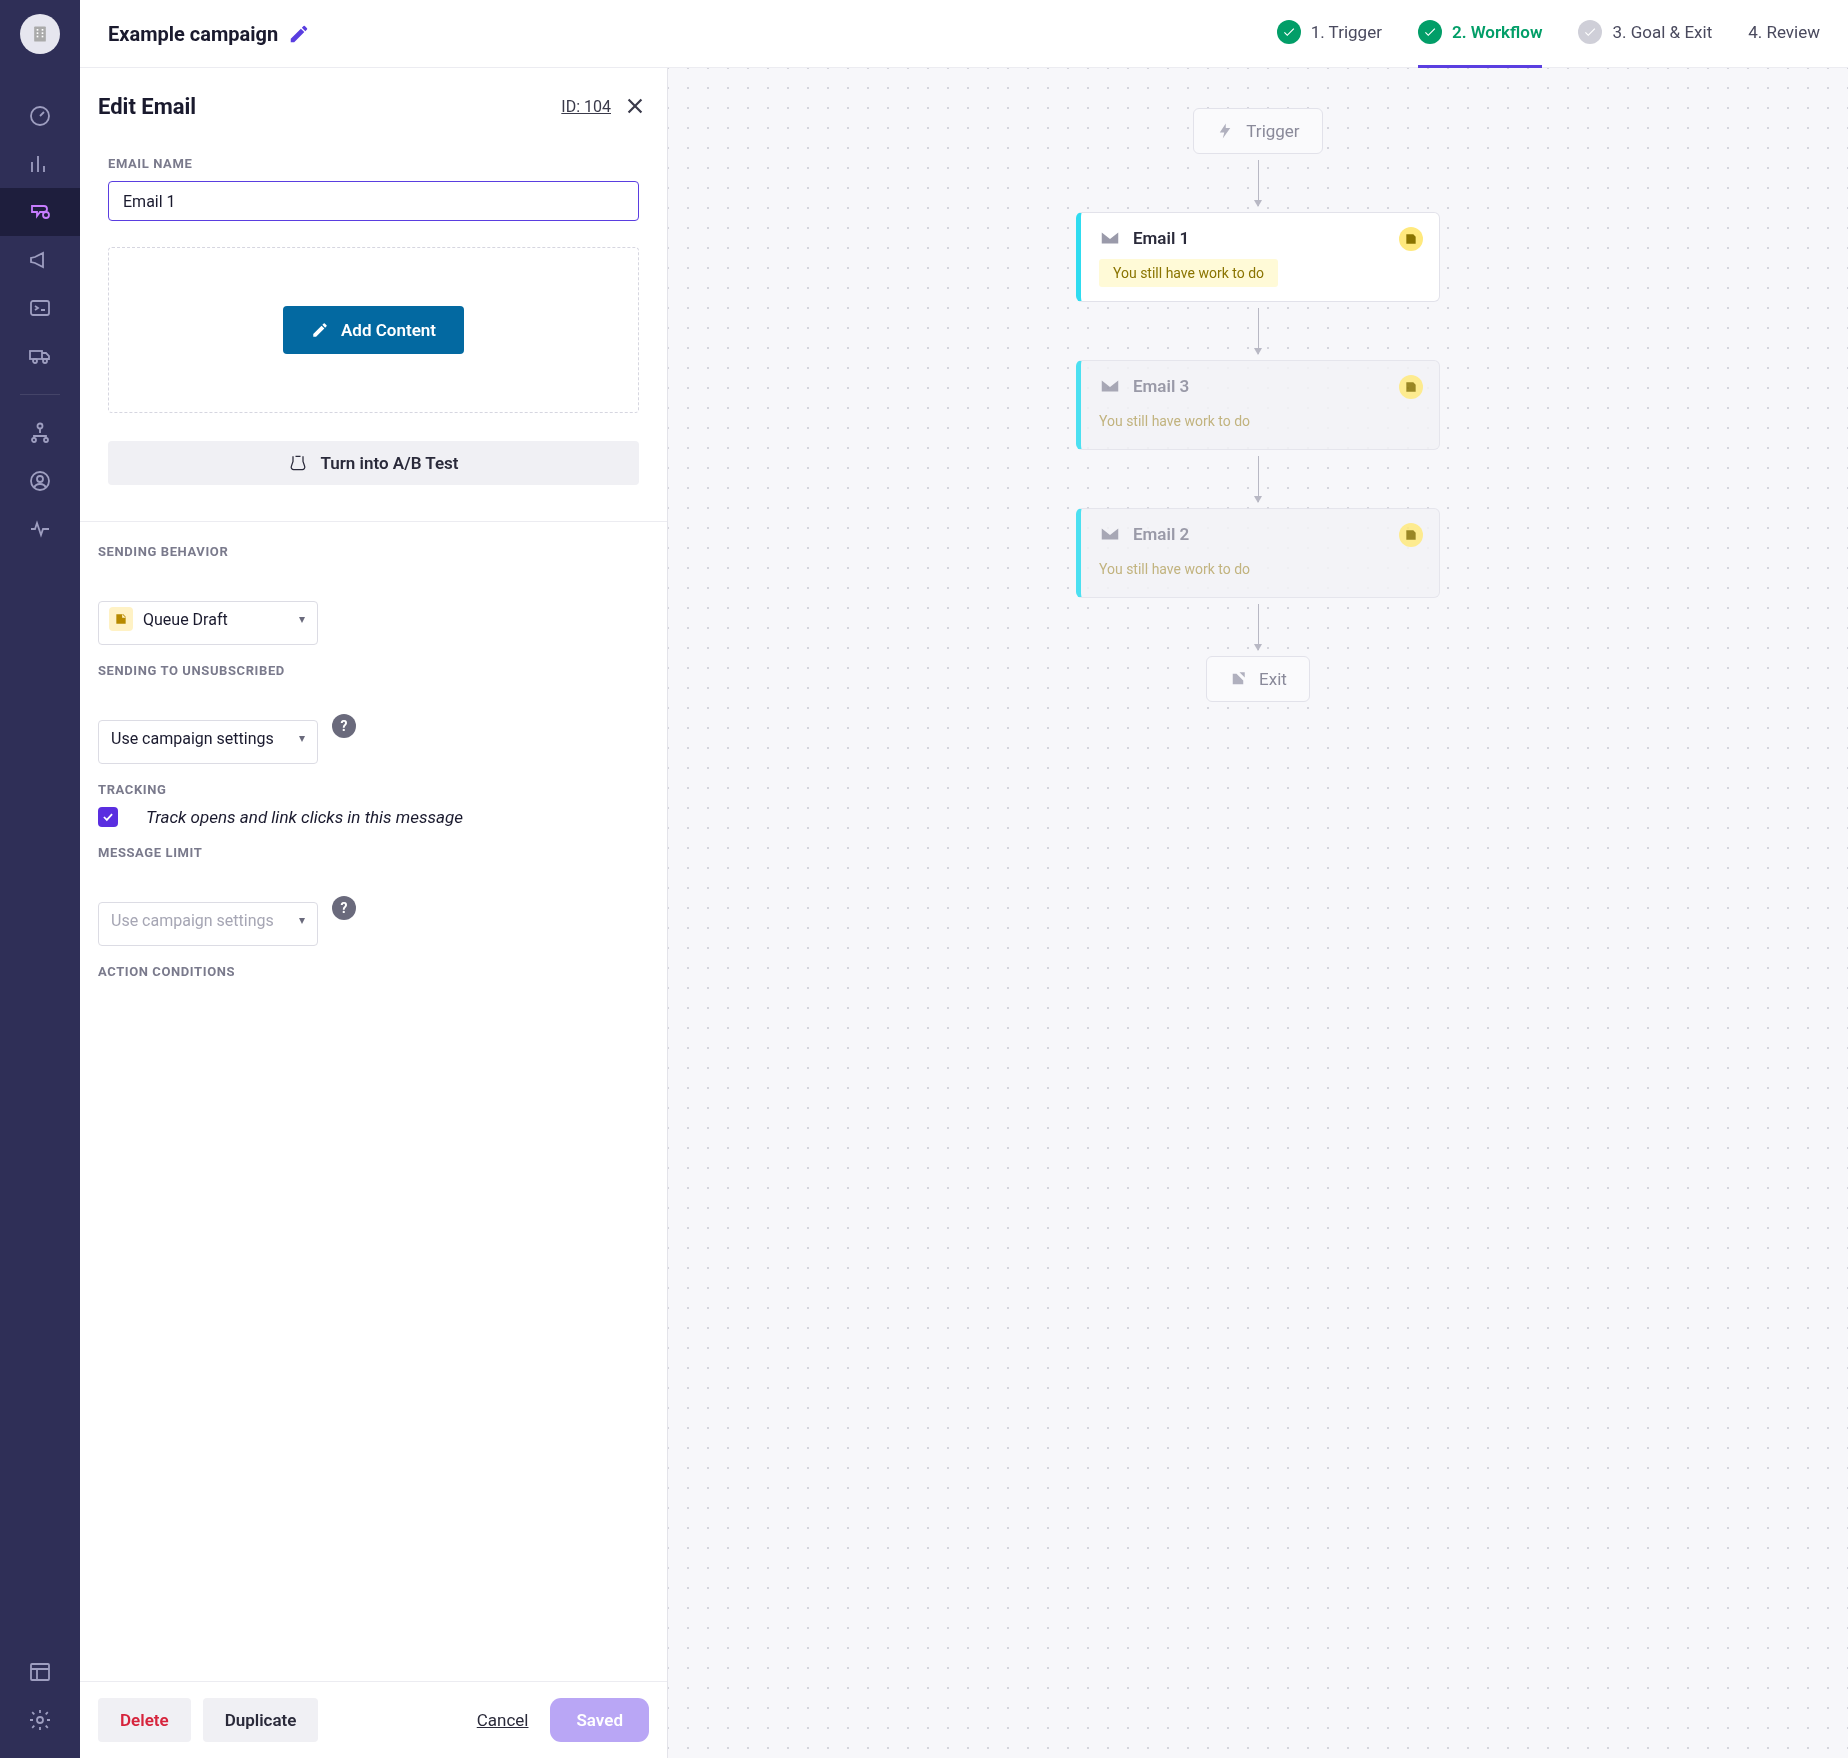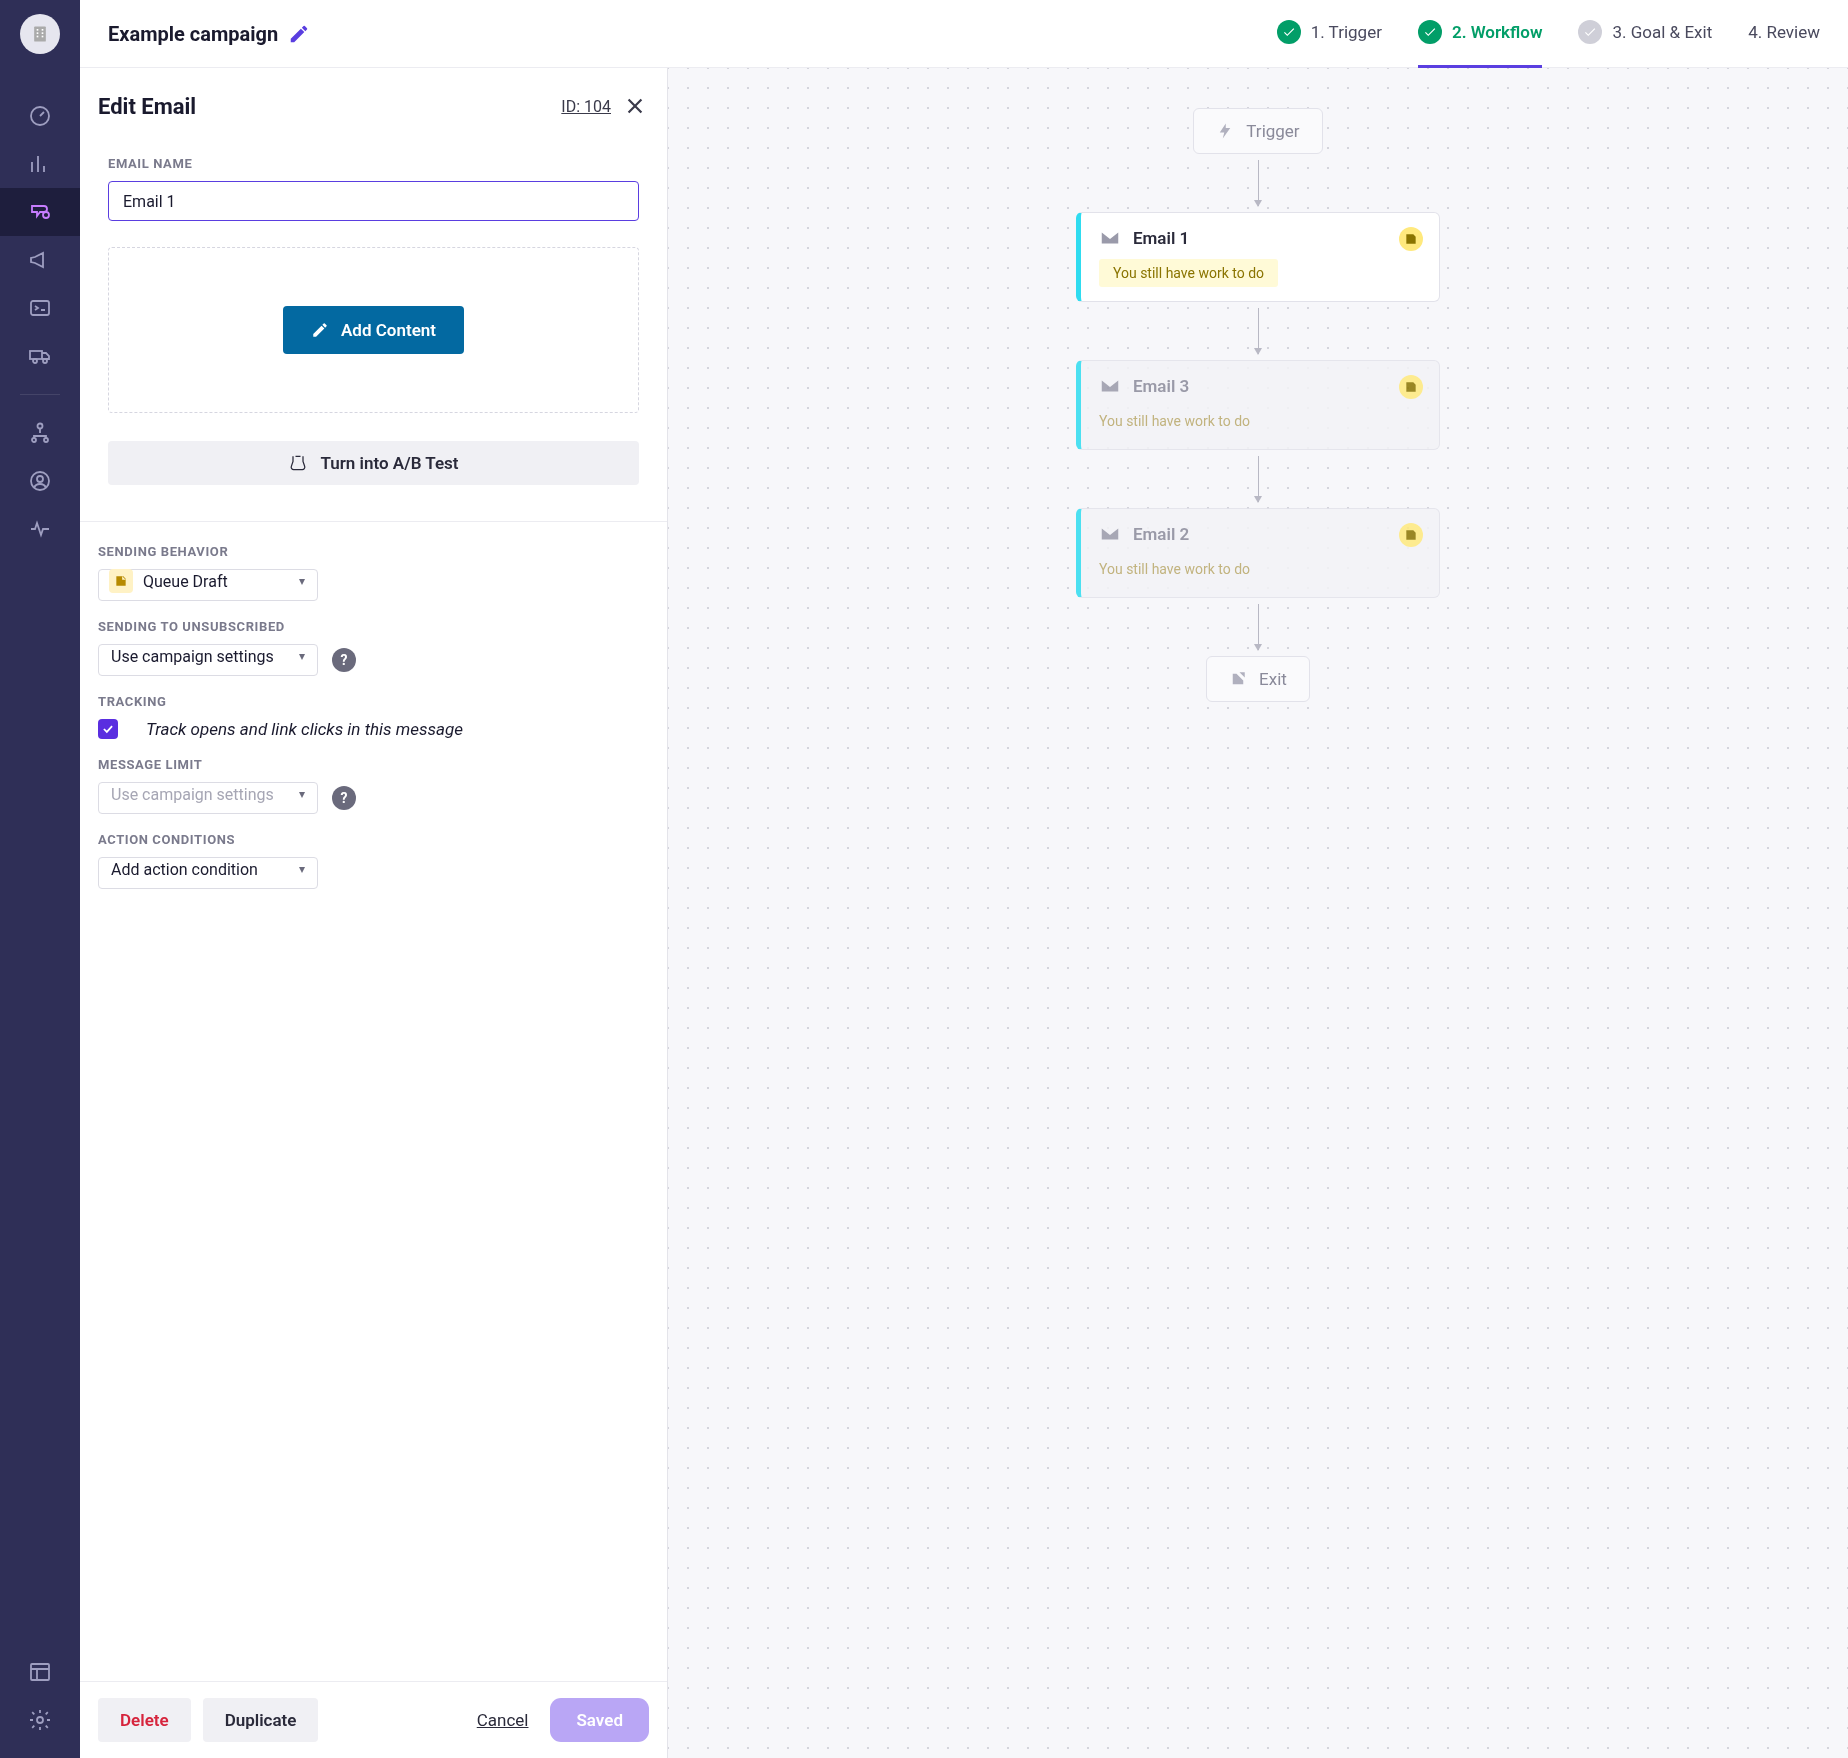--- a/index.html
+++ b/index.html
@@ -56,21 +56,21 @@
 .dashed-box { margin-top: 26px; border: 1.5px dashed #d6d6e0; border-radius: 4px; padding: 58px 0; display: flex; align-items: center; justify-content: center; }
 .primary-btn { background: #0369a1; color: #fff; border: none; border-radius: 4px; padding: 14px 28px; font-size: 17px; font-weight: 600; display: flex; align-items: center; gap: 12px; cursor: pointer; }
 .primary-btn svg { width: 18px; height: 18px; fill: #fff; }
 
 .ab-btn { margin-top: 28px; width: 100%; height: 44px; background: #f0f0f4; border: none; border-radius: 4px; font-size: 17px; font-weight: 600; color: #2a2a3a; display: flex; align-items: center; justify-content: center; gap: 12px; cursor: pointer; }
 .ab-btn svg { width: 20px; height: 20px; stroke: #2a2a3a; fill: none; stroke-width: 1.5; }
 
 .divider { height: 1px; background: #ececf1; margin: 8px 0 22px 0; }
 
 .select-row { display: flex; align-items: center; gap: 14px; }
-.select { height: 32px; border: 1px solid #dcdce4; border-radius: 4px; background: #fff; padding: 0 36px 8px 12px; font-size: 16px; color: #1a1a2e; display: flex; align-items: center; gap: 10px; position: relative; cursor: pointer; min-width: 220px; }
+.select { height: 44px; border: 1px solid #dcdce4; border-radius: 4px; background: #fff; padding: 0 36px 8px 12px; font-size: 16px; color: #1a1a2e; display: flex; align-items: center; gap: 10px; position: relative; cursor: pointer; min-width: 220px; margin-top: 32px; }
 .select::after { content: "▾"; position: absolute; right: 12px; color: #6a6a7c; font-size: 12px; }
 .select.has-icon { padding-left: 10px; }
 .select .sel-icon { width: 24px; height: 24px; background: #fff2c5; border-radius: 4px; display: flex; align-items: center; justify-content: center; }
 .select .sel-icon svg { width: 14px; height: 14px; fill: #b78a00; }
 .help-circle { width: 24px; height: 24px; border-radius: 50%; background: #6a6a7c; color: #fff; font-size: 14px; font-weight: 700; display: flex; align-items: center; justify-content: center; cursor: pointer; }
 
 .checkbox-row { display: flex; align-items: center; gap: 28px; margin-top: 4px; font-style: italic; }
 .checkbox { width: 20px; height: 20px; border-radius: 4px; background: #5a2ee0; display: flex; align-items: center; justify-content: center; cursor: pointer; }
 .checkbox svg { width: 14px; height: 14px; stroke: #fff; stroke-width: 3; fill: none; }
 .checkbox-label { font-size: 17px; color: #1a1a2e; }
@@ -311,25 +311,20 @@
 
             <div class="field-label">MESSAGE LIMIT</div>
             <div class="select-row">
               <div class="select muted">
                 <span>Use campaign settings</span>
               </div>
               <div class="help-circle">?</div>
             </div>
 
             <div class="field-label">ACTION CONDITIONS</div>
-            <div class="select-row">
-              <div class="select">
-                <span>Add action condition</span>
-              </div>
-            </div>
           </div>
         </div>
 
         <div class="panel-footer">
           <button class="btn-secondary btn-delete">Delete</button>
           <button class="btn-secondary btn-dup">Duplicate</button>
           <div class="footer-right">
             <span class="link-cancel">Cancel</span>
             <button class="btn-saved">Saved</button>
           </div>

